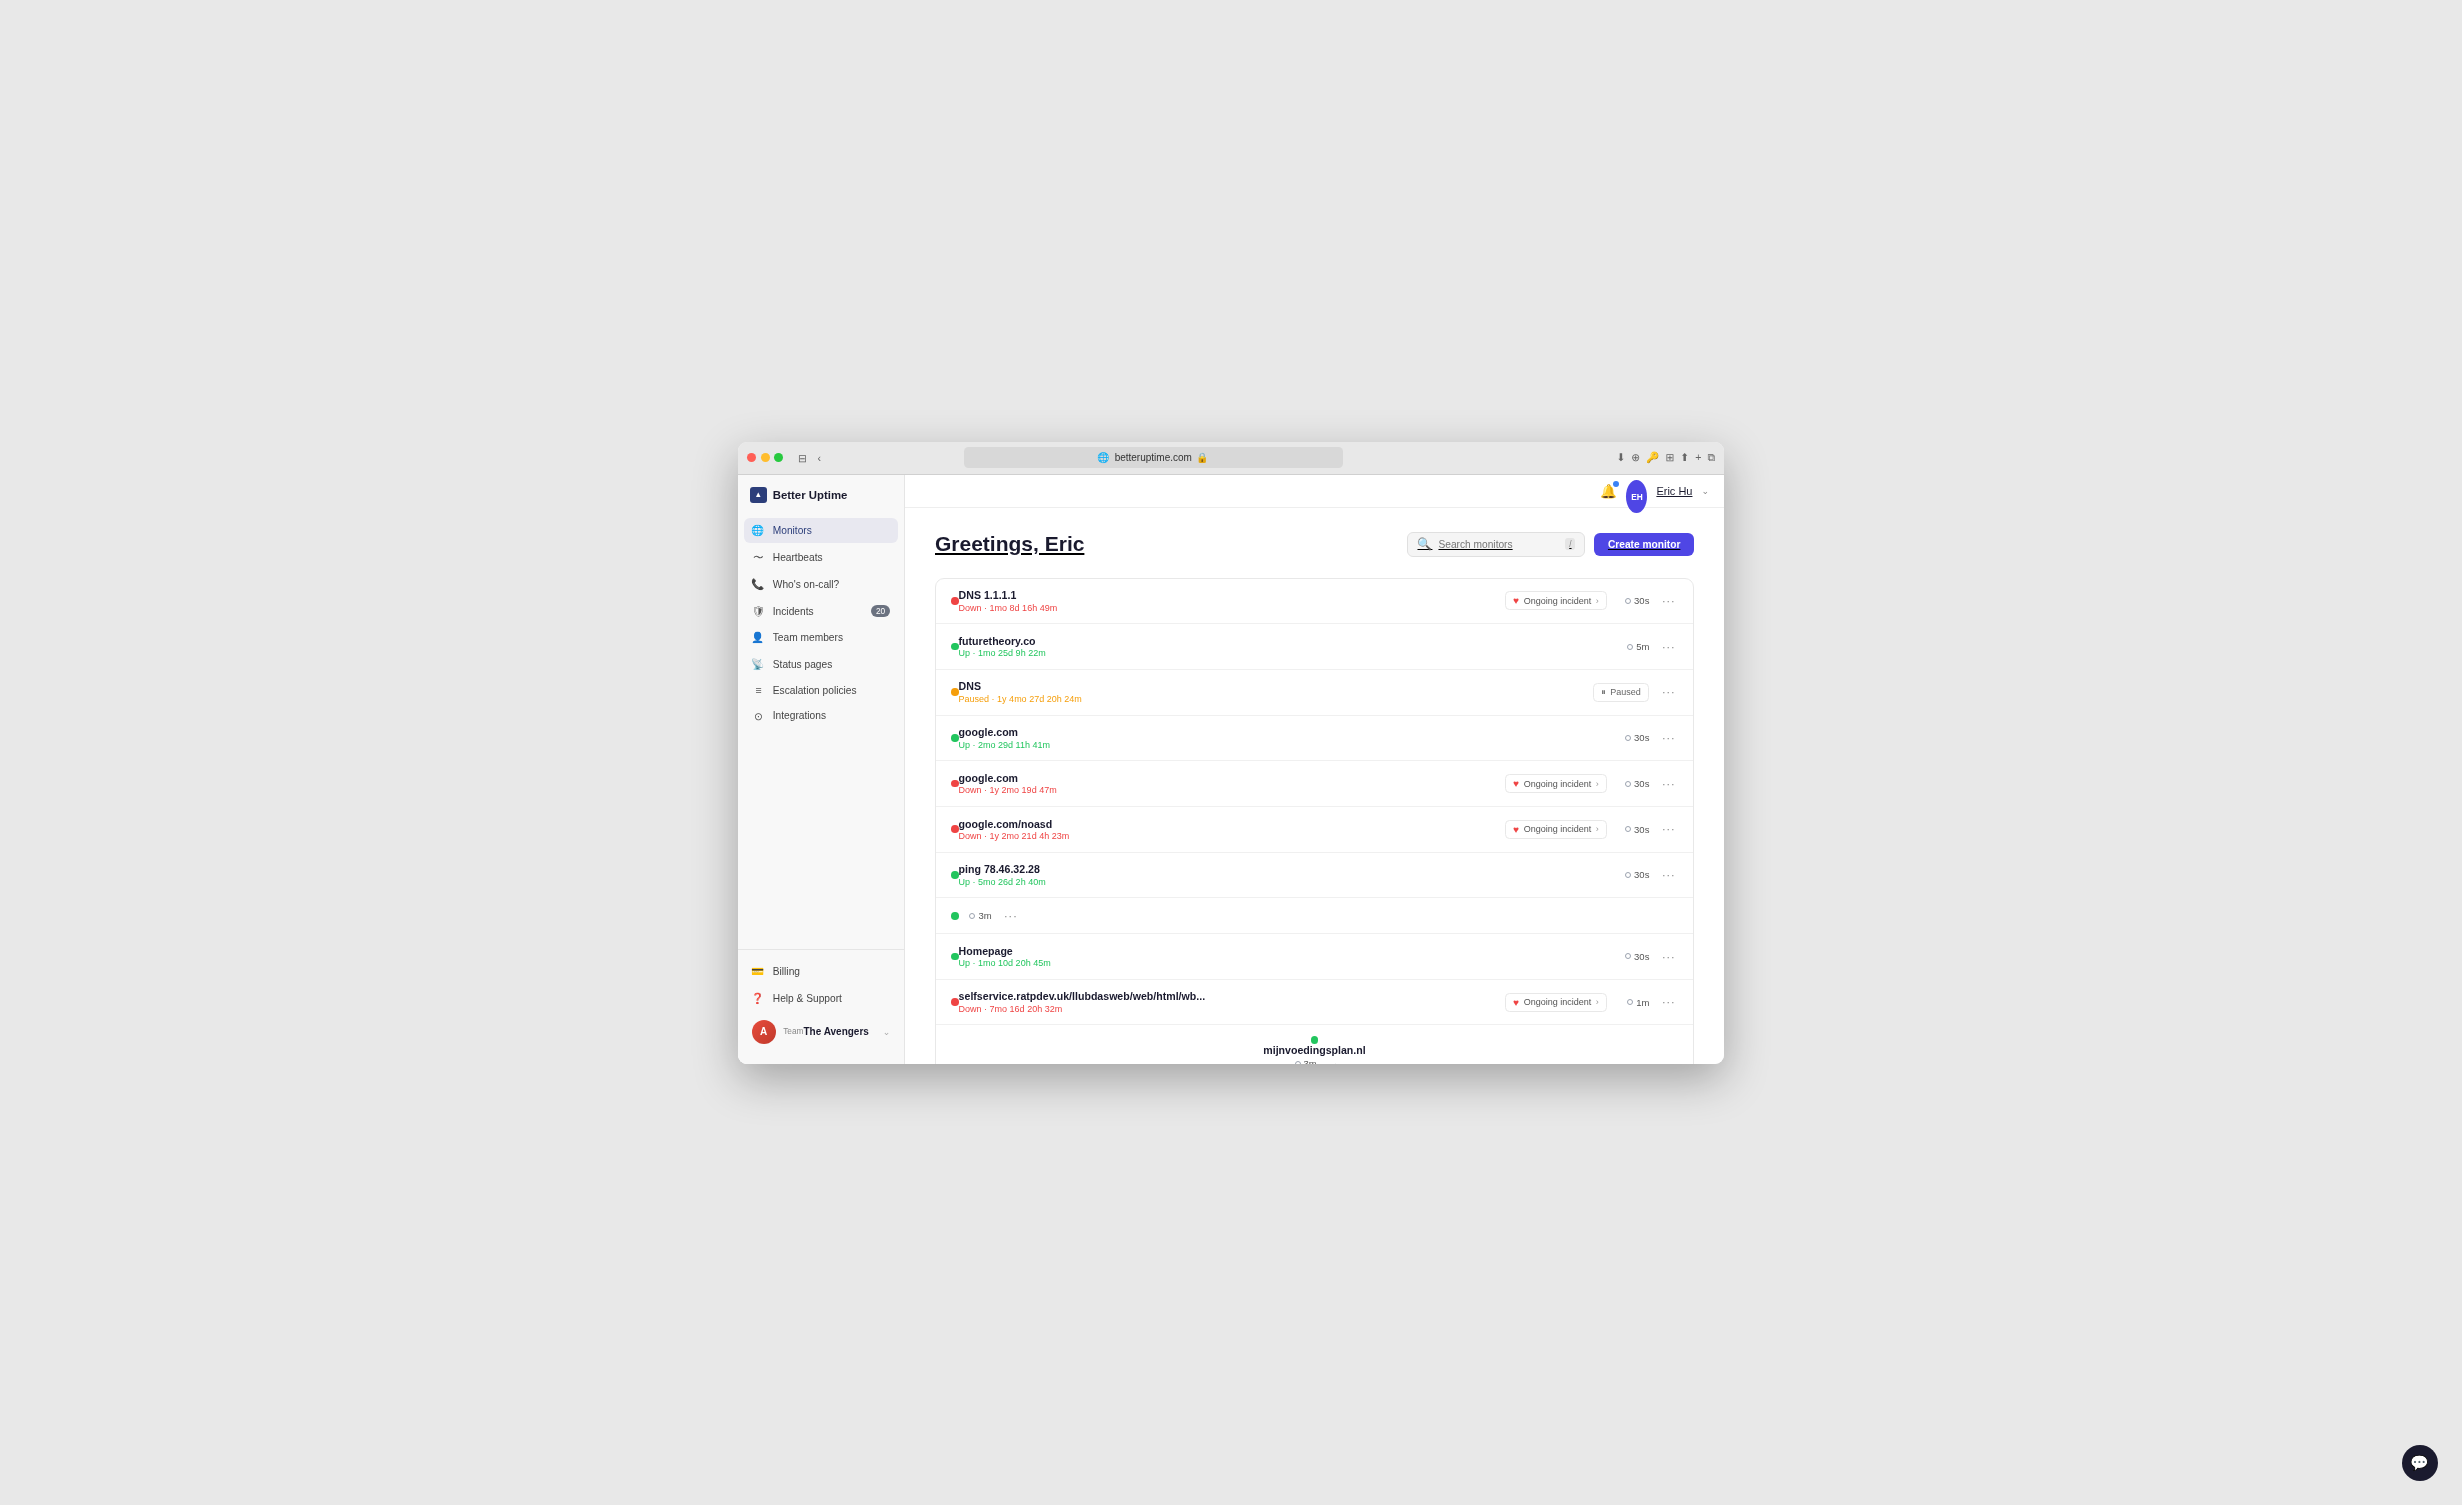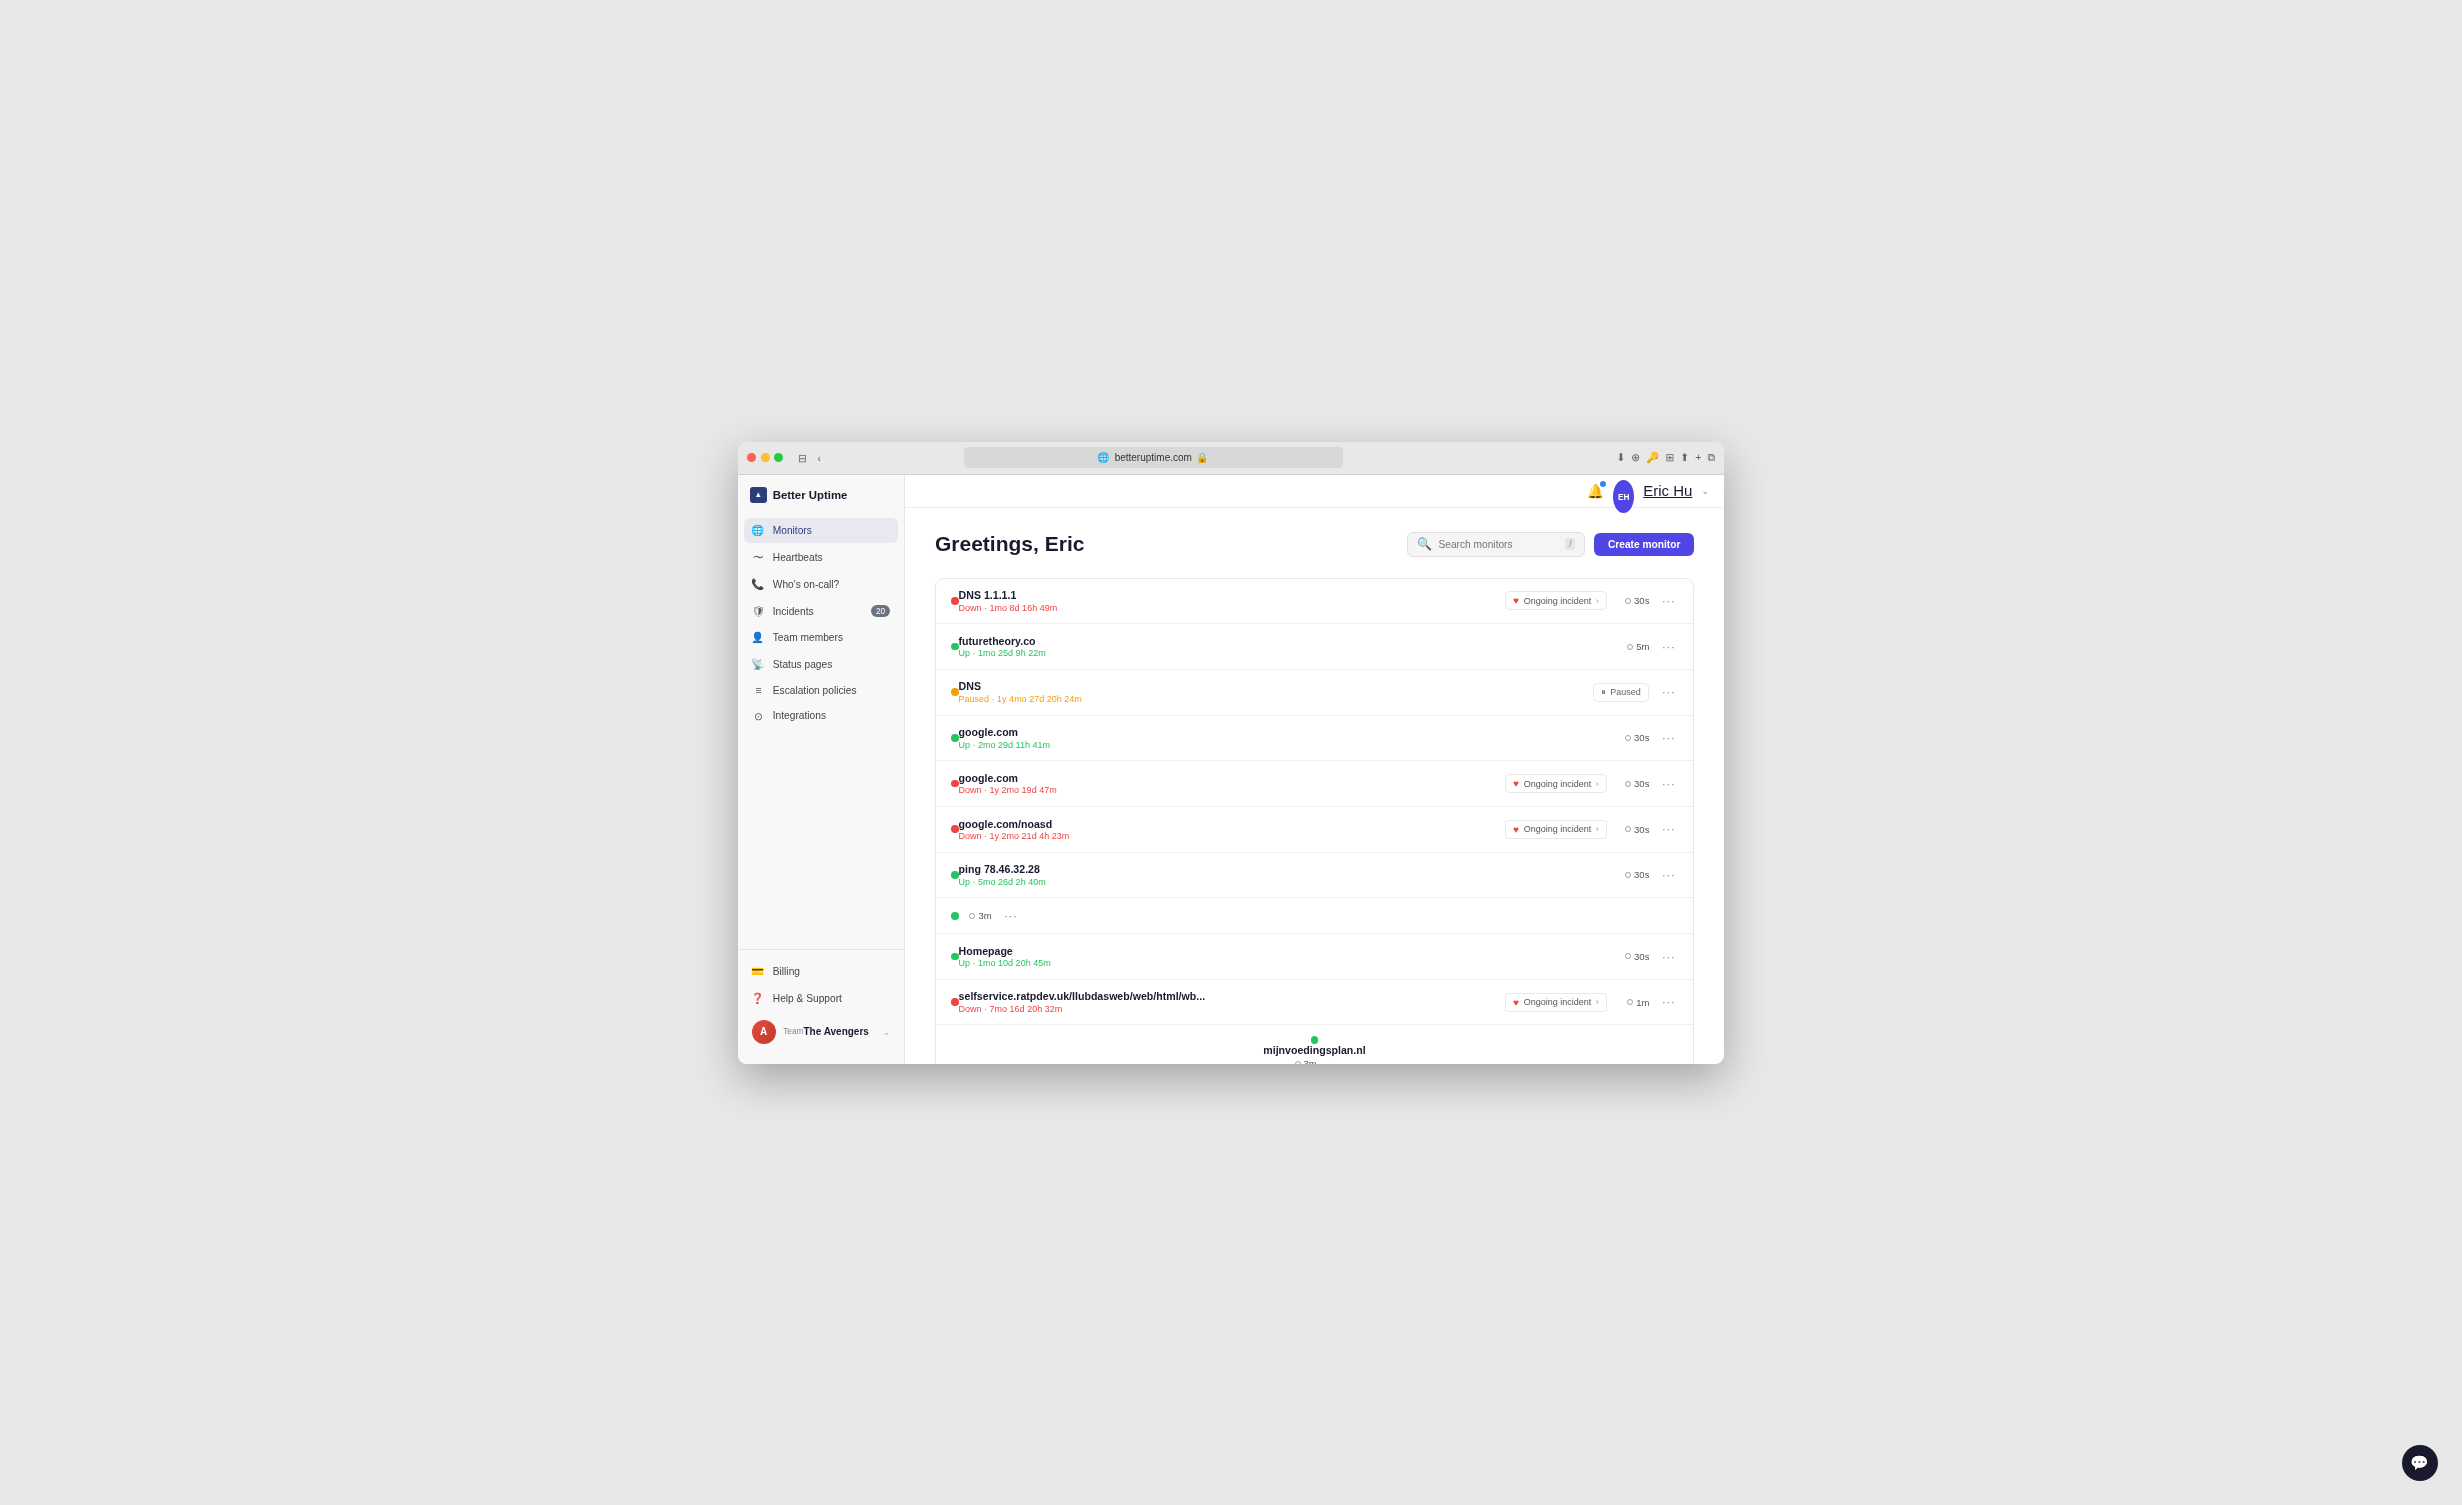--- a/index.html
+++ b/index.html
@@ -174,33 +174,34 @@
     }
     .bell-dot { position: absolute; top: -1.5px; right: -1.5px; width: 6px; height: 6px; background: #3b82f6; border-radius: 50%; }
 
     .user-avatar-header {
       width: 21px; height: 33px; border-radius: 50%;
       background: #4f46e5;
       color: white; font-size: 8.3px; font-weight: 700;
       display: flex; align-items: center; justify-content: center; margin-top: 12px;
     }
 
-    .user-name-header { font-size: 15px; font-weight: 500; color: #1a1a2e; cursor: pointer; text-decoration: underline; }
+    .user-name-header { font-size: 11px; font-weight: 500; color: #1a1a2e; cursor: pointer; text-decoration: underline; }
 
     .main-body {
       flex: 1;
       overflow-y: auto;
       padding: 24px 30px;
     }
 
     .page-header {
       display: flex;
       align-items: center;
       justify-content: space-between;
       margin-bottom: 21px;
+      text-decoration: underline;
     }
 
     .page-title { font-size: 21px; font-weight: 700; color: #1a1a2e; }
 
     .header-actions { display: flex; gap: 9px; align-items: center; }
 
     .search-bar {
       display: flex;
       align-items: center;
       gap: 6px;

